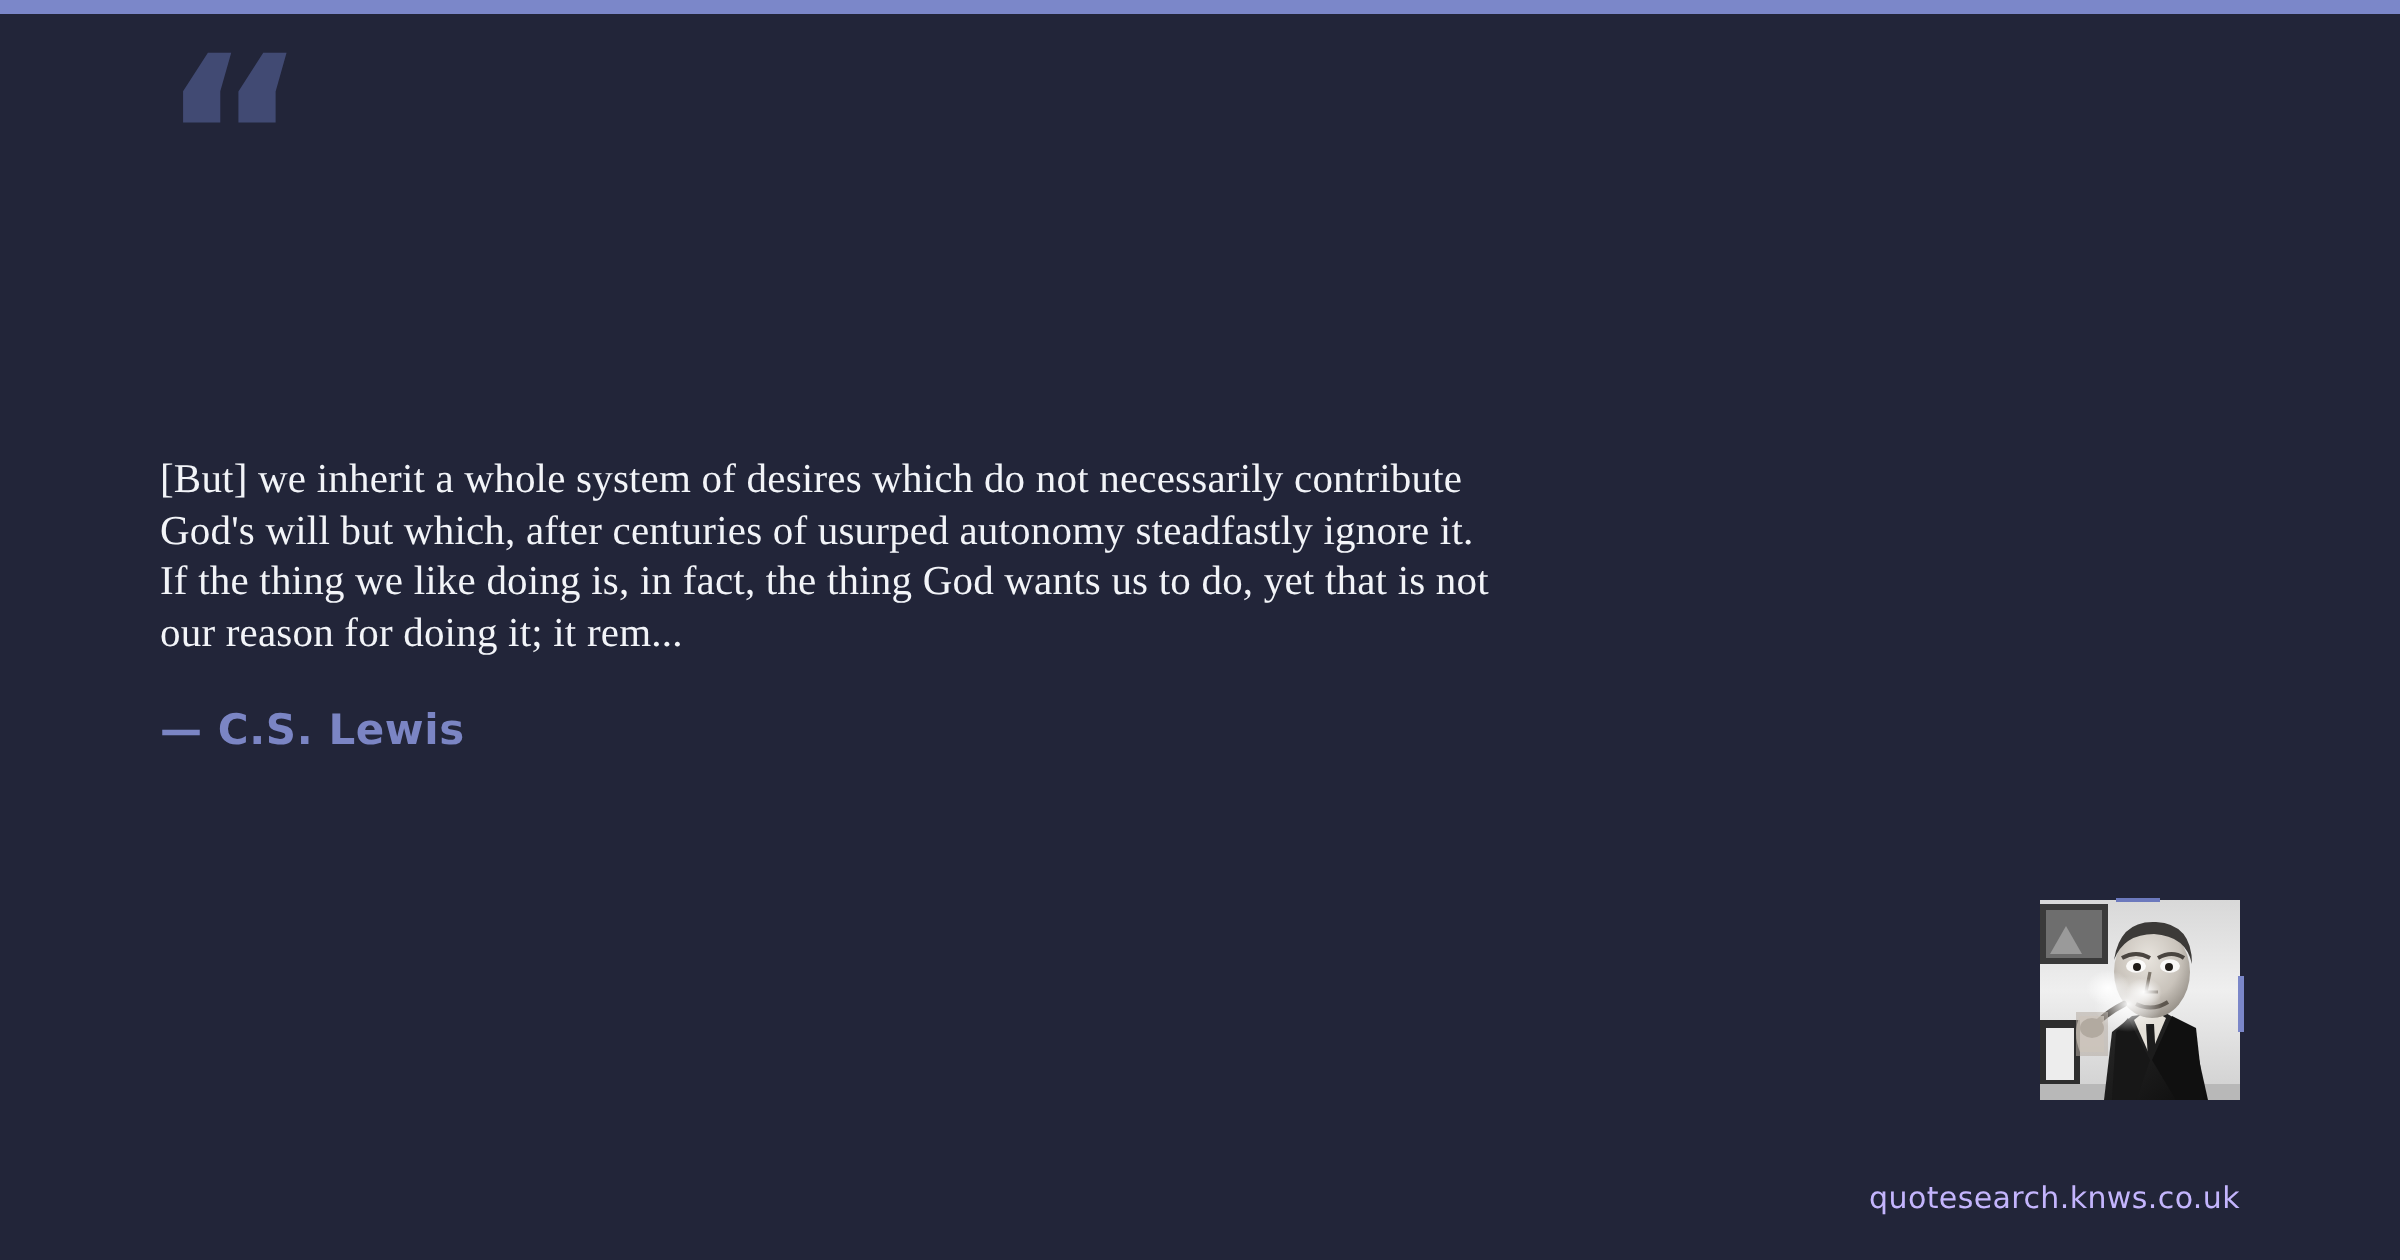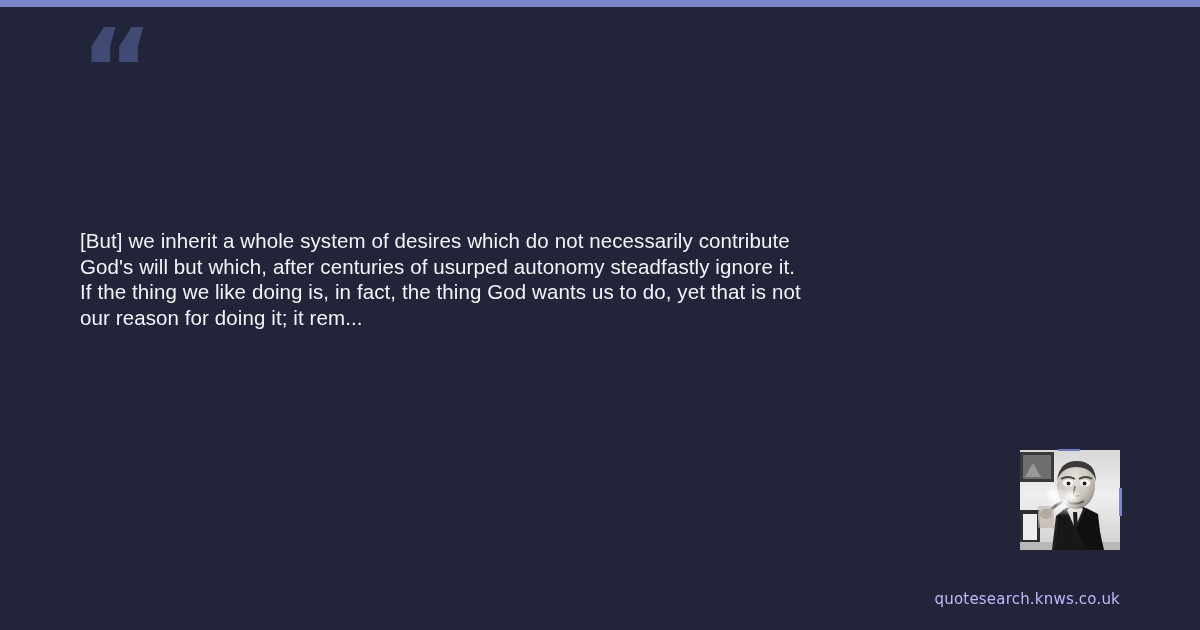--- a/index.html
+++ b/index.html
@@ -47,21 +47,21 @@
     letter-spacing: -2px;
     user-select: none;
   }
 
   
   .quote-text {
     position: absolute;
     left: 80px;
     top: 228px;
     width: 1000px;
-    font-family: Liberation Sans, sans-serif;
+    font-family: Liberation Serif, serif;
     font-size: 20.5px;
     line-height: 25.6px;
     color: #f2f4f8;
     white-space: pre-line;
     letter-spacing: 0.1px;
   }
 
   
   .attribution {
     position: absolute;
@@ -124,20 +124,21 @@
 
   <div class="accent-bar"></div>
 
   <div class="quote-mark">“</div>
 
   <div class="quote-text">[But] we inherit a whole system of desires which do not necessarily contribute
 God's will but which, after centuries of usurped autonomy steadfastly ignore it.
 If the thing we like doing is, in fact, the thing God wants us to do, yet that is not
 our reason for doing it; it rem...</div>
 
+  <div class="attribution">— C.S. Lewis</div>
 
   <div class="portrait">
     <svg viewBox="0 0 100 100" xmlns="http://www.w3.org/2000/svg">
       <defs>
         <linearGradient id="wallg" x1="0" y1="0" x2="0" y2="1">
           <stop offset="0%" stop-color="#d8d8d8"></stop>
           <stop offset="45%" stop-color="#efefef"></stop>
           <stop offset="100%" stop-color="#cfcfcf"></stop>
         </linearGradient>
         <radialGradient id="faceg" cx="45%" cy="35%" r="70%">

